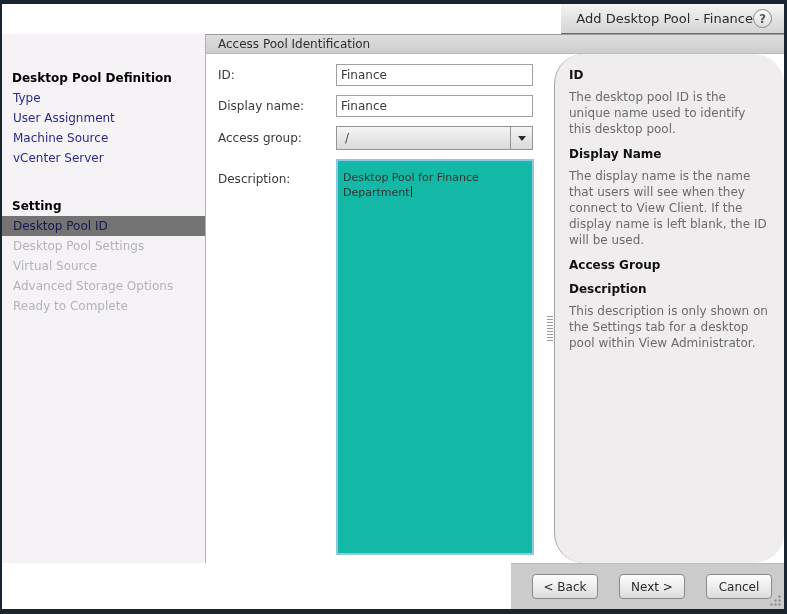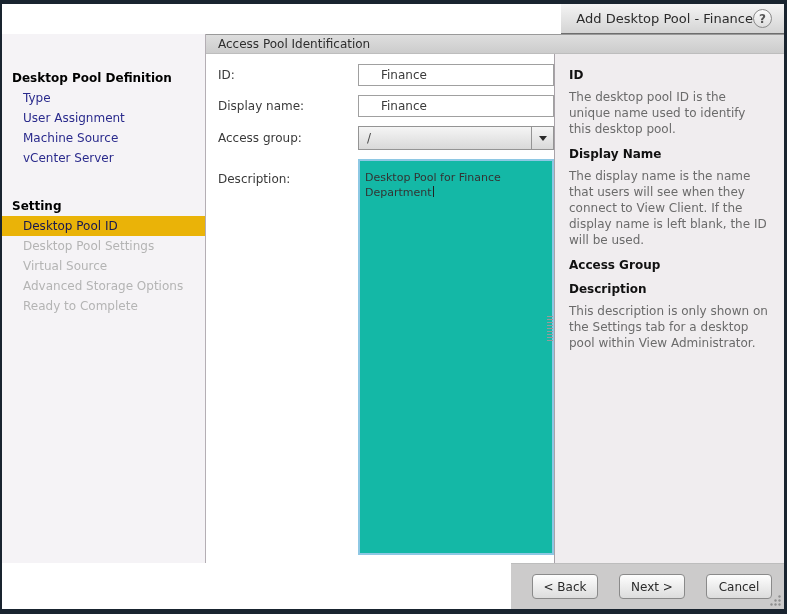--- a/index.html
+++ b/index.html
@@ -49,27 +49,27 @@
     background: #f5f3f6;
     border-right: 1px solid #b4aeb4;
     padding-top: 6px;
   }
   .nav-section-header {
     font-weight: bold; color: #000;
     padding: 0 0 0 10px; height: 20px; line-height: 20px; margin-top: 28px;
   }
   .nav-item {
     height: 20px; line-height: 20px;
-    padding-left: 21px;
+    padding-left: 11px;
     color: #2a2a8c;
     cursor: pointer;
     white-space: nowrap;
   }
   .nav-item.selected {
-    background: #eab308;
+    background: #737373;
     color: #181850;
   }
   .nav-item.disabled { color: #b4b4b4; cursor: default; }
 
   
   .content-col { flex: 1 1 auto; display: flex; flex-direction: column; min-width: 0; }
   .content-header {
     flex: 0 0 20px; height: 20px;
     background: linear-gradient(#dedede, #cccccc);
     border-top: 1px solid #9a9a9a;
@@ -80,34 +80,34 @@
   }
   .content-main { flex: 1 1 auto; display: flex; min-height: 0; }
 
   
   .form-pane {
     flex: 0 0 348px; width: 348px;
     background: #fff;
     position: relative;
     padding-top: 10px;
   }
-  .form-row { display: flex; align-items: center; margin: 0 0 9px 0; gap: 22px; }
+  .form-row { display: flex; align-items: center; margin: 0 0 9px 0; }
   .form-row.top-align { align-items: flex-start; }
   .form-label {
     flex: 0 0 130px; width: 130px;
     padding-left: 12px; color: #3a3a3a;
   }
   .form-row.top-align .form-label { padding-top: 4px; margin-top: 9px; }
   .text-input {
     width: 197px; height: 22px;
     border: 1px solid #a0a0a0;
     background: #fff;
     font-family: "DejaVu Sans", sans-serif;
     font-size: 12px; color: #3a3a3a;
-    padding: 0 22px;
+    padding: 0 4px;
   }
   .dropdown {
     width: 197px; height: 24px;
     border: 1px solid #949494;
     background: linear-gradient(#f5f5f5, #d9d9d9);
     display: flex; align-items: center;
     cursor: default;
   }
   .dropdown-value { flex: 1; padding-left: 8px; color: #4a4a4a; }
   .dropdown-arrow-box {
@@ -140,20 +140,21 @@
     background: repeating-linear-gradient(#9a9a9a 0 1px, transparent 1px 3px);
   }
 
   
   .help-pane {
     flex: 1 1 auto;
     background: #f0edef;
     border-left: 1px solid #a8a2a8;
     padding: 4px 14px 10px 14px;
     overflow: hidden;
+    border-radius: 30px;
   }
   .help-heading {
     font-weight: bold; color: #111;
     margin: 10px 0 7px 0; font-size: 12px;
   }
   .help-text { color: #6b6b6b; line-height: 16px; margin-bottom: 6px; }
 
   
   .footer {
     flex: 0 0 46px; height: 46px;

